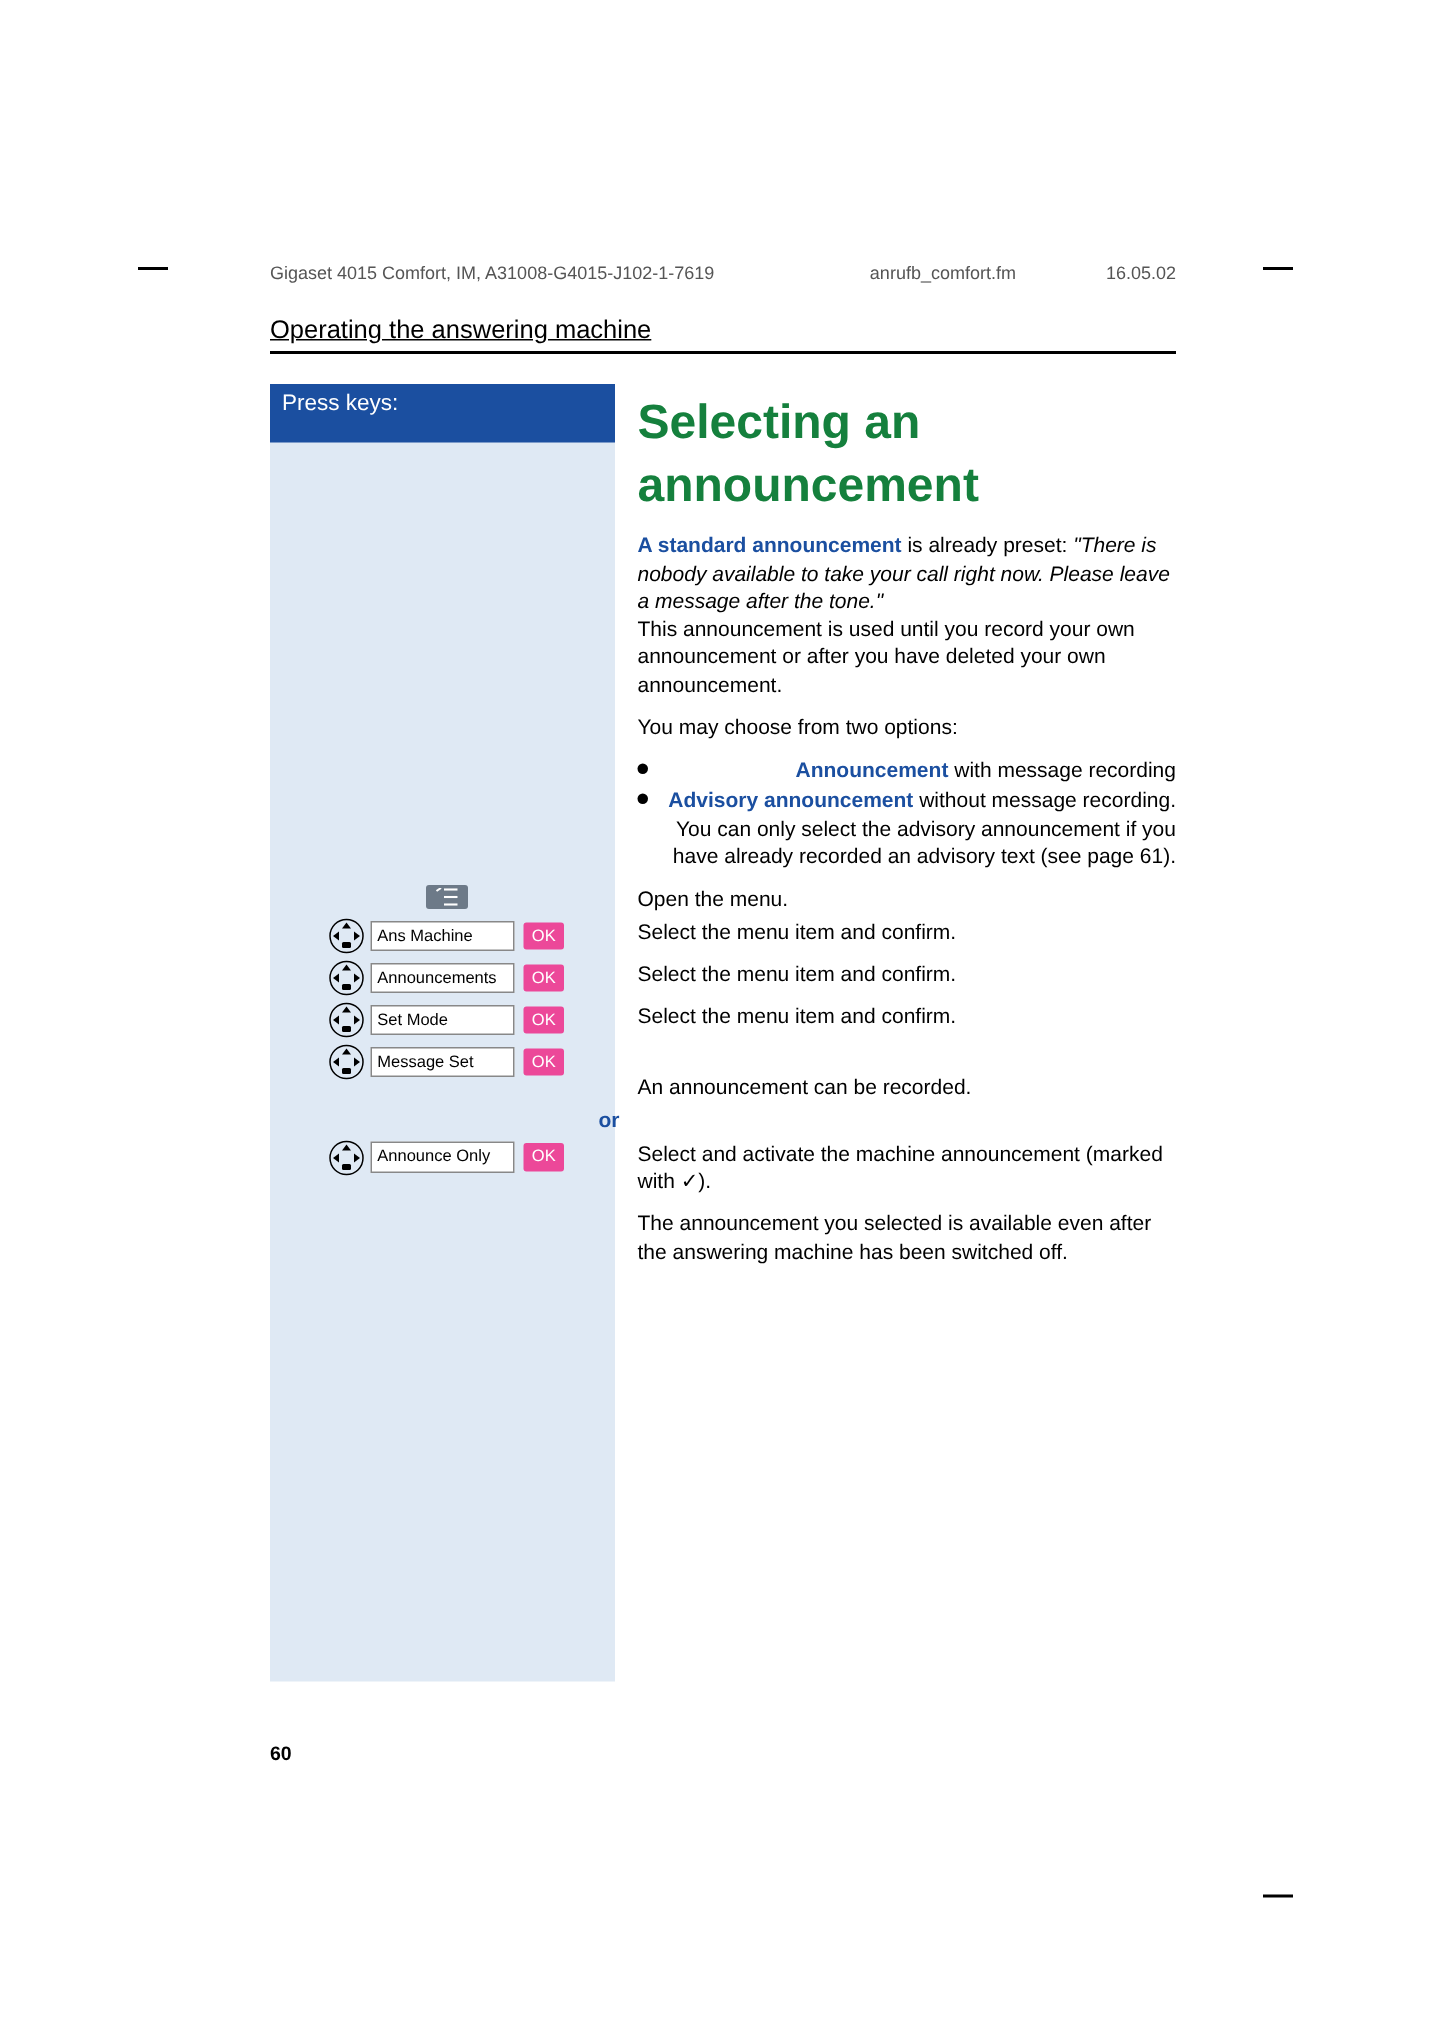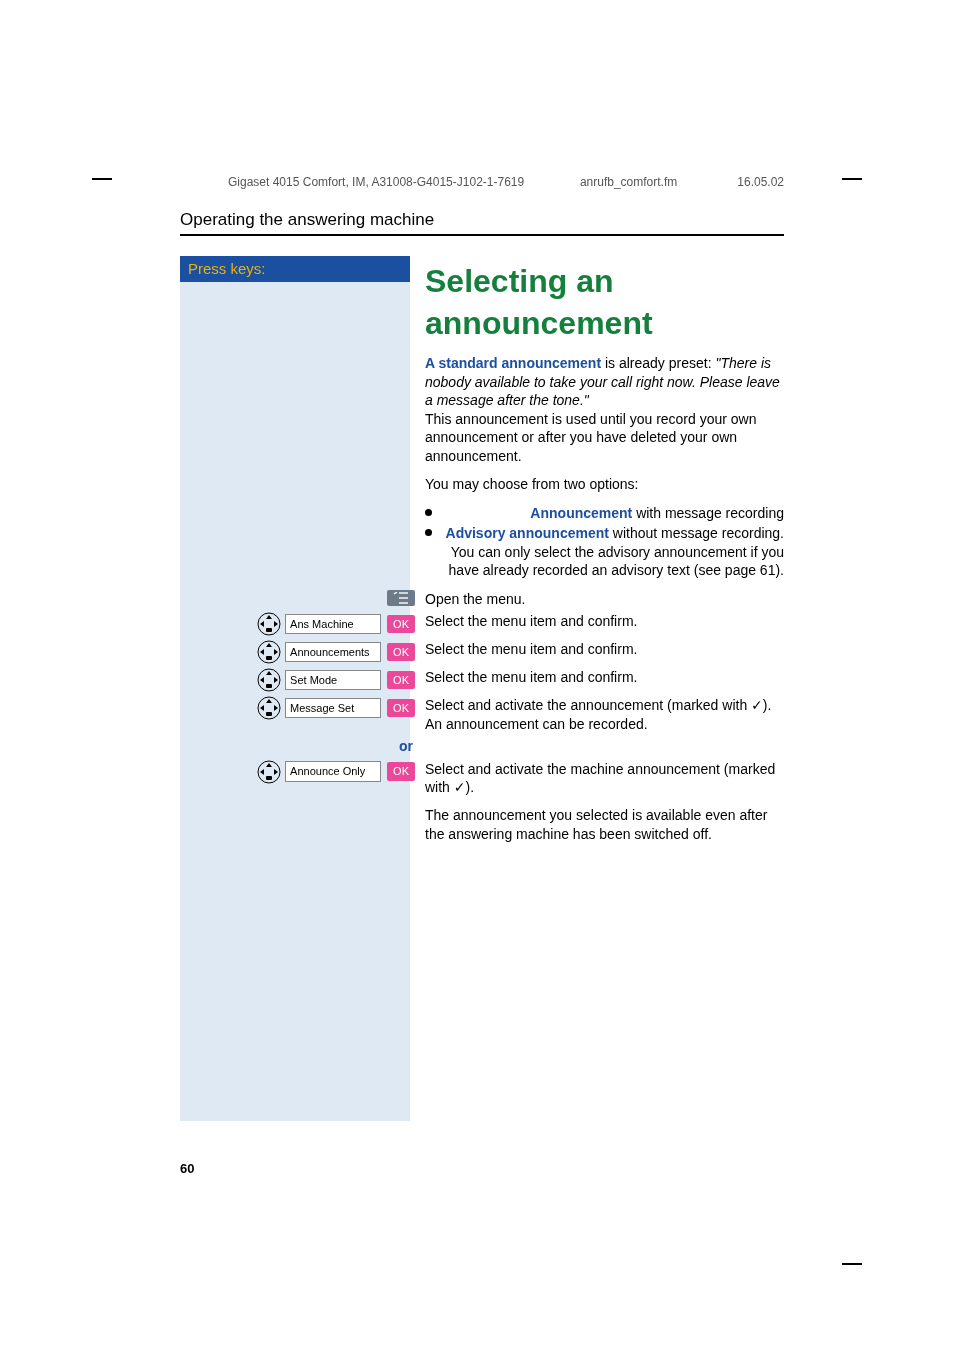--- a/index.html
+++ b/index.html
@@ -4,38 +4,38 @@
 <style>
   body{margin:0;background:#fff;font-family:Arial,Helvetica,sans-serif;color:#000;}
   .page{width:954px;height:1351px;margin:0 auto;position:relative;}
   
   .mark{position:absolute;font-size:22px;color:#000;}
   .mark.tl{left:92px;top:165px;}
   .mark.tr{right:92px;top:165px;}
   .mark.br{right:92px;bottom:75px;}
   .mark .h{display:inline-block;width:20px;height:2px;background:#000;vertical-align:middle;}
   .mark.tr .h,.mark.br .h{margin-left:4px;}
-  .hdr{position:absolute;top:175px;left:180px;right:170px;font-size:12px;color:#555;display:flex;margin-left:48px;}
+  .hdr{position:absolute;top:175px;left:180px;right:170px;font-size:12px;color:#555;display:flex;}
   .hdr-left{flex:1;}
   .hdr-mid{flex:0 0 auto;margin-right:60px;}
   .hdr-right{flex:0 0 auto;}
-  .section-title{position:absolute;top:210px;left:180px;font-size:17px;}
+  .section-title{position:absolute;top:210px;left:180px;font-size:17px;text-decoration:underline;}
   .rule{position:absolute;top:234px;left:180px;right:170px;height:2px;background:#000;}
   .sidebar{position:absolute;top:256px;left:180px;width:230px;bottom:230px;background:#dfe9f4;}
-  .press-header{background:#1b4fa0;color:#eab308;font-size:15px;padding:4px 8px 5px 8px;}
+  .press-header{background:#1b4fa0;color:#ffffff;font-size:15px;padding:4px 8px 18px 8px;}
   .content{position:absolute;top:256px;left:425px;right:170px;font-size:14px;line-height:1.32;}
   h2.main-heading{color:#15803d;font-weight:700;font-size:32px;margin:4px 0 10px 0;}
   .content p{margin:0 0 10px 0;}
   .content .bold-blue{color:#1b4fa0;font-weight:bold;}
   .content .italic{font-style:italic;}
   ul.dotlist{list-style:none;padding:0;margin:0 0 10px 0;text-align:right;}
   ul.dotlist>li{position:relative;padding-left:16px;margin-bottom:2px;}
   ul.dotlist>li::before{content:'';position:absolute;left:0;top:5px;width:7px;height:7px;background:#000;border-radius:50%;}
   .step-row{display:flex;align-items:flex-start;margin-bottom:4px;}
-  .step-side{width:245px;margin-left:-245px;display:flex;align-items:center;justify-content:flex-end;padding-right:10px;box-sizing:border-box;}
+  .step-side{width:245px;margin-left:-245px;display:flex;align-items:center;justify-content:center;padding-right:10px;box-sizing:border-box;}
   .dpad{width:24px;height:24px;flex:0 0 24px;margin-right:4px;}
   .dpad svg{display:block;}
   .step-label{background:#fff;border:1px solid #888;font-size:11px;padding:2px 4px;min-width:96px;box-sizing:border-box;margin-right:6px;}
   .btn{background:#ec4899;color:#fff;font-size:11px;padding:2px 6px;border-radius:2px;margin-right:0;}
   .step-desc{flex:1;}
   .menu-icon{background:#6d7a88;color:#fff;font-size:12px;padding:2px 6px;border-radius:2px;display:inline-flex;align-items:center;gap:4px;}
   .menu-icon svg{display:block;}
   .or-row{color:#1b4fa0;font-weight:bold;text-align:right;width:245px;margin-left:-245px;padding-right:12px;box-sizing:border-box;margin-bottom:4px;margin-top:4px;}
   .page-num{position:absolute;left:180px;bottom:175px;font-weight:bold;font-size:13px;}
 </style>
@@ -156,21 +156,21 @@
               <polygon points="12,3 9,7 15,7" fill="#000"></polygon>
               <polygon points="3,12 7,9 7,15" fill="#000"></polygon>
               <polygon points="21,12 17,9 17,15" fill="#000"></polygon>
               <rect x="9" y="16" width="6" height="4" rx="1" fill="#000"></rect>
             </svg>
           </span>
         <span class="step-label">Message Set</span>
         <span class="btn">OK</span>
       </div>
       <div class="step-desc">
-        <span>Select and activate the announcement (marked with ✓).</span><br>
+        <br>
         <span>An announcement can be recorded.</span>
       </div>
     </div>
 
     <div class="or-row">or</div>
 
     <div class="step-row">
       <div class="step-side">
         <span class="dpad">
             <svg width="24" height="24" viewBox="0 0 24 24">

